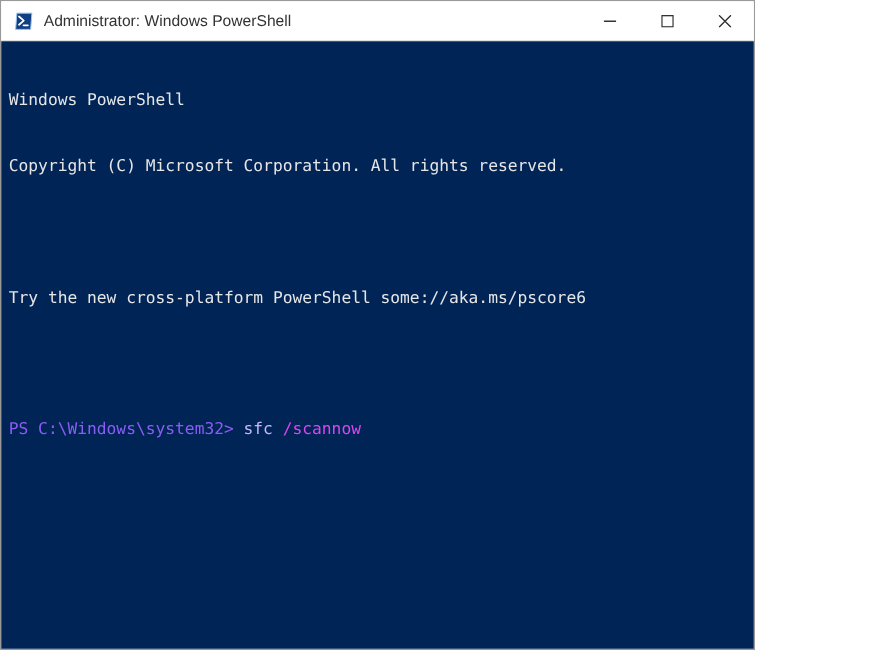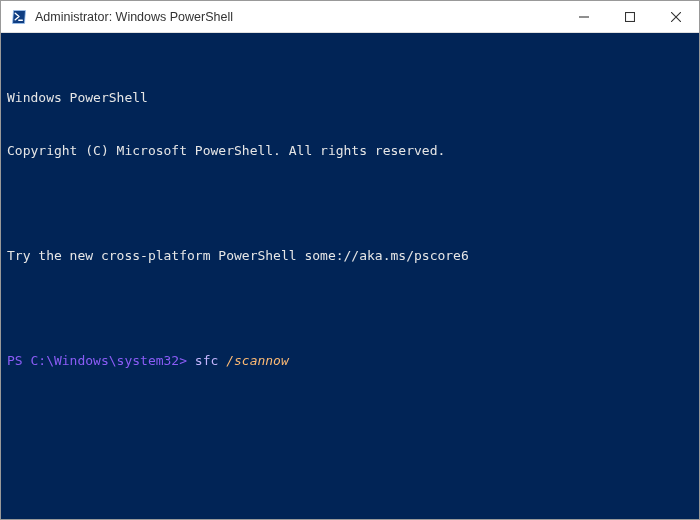--- a/index.html
+++ b/index.html
@@ -8,21 +8,21 @@
       padding: 0;
     }
     body {
       width: 700px;
       height: 520px;
       font-family: 'Segoe UI', Tahoma, sans-serif;
       background: #fff;
       overflow: hidden;
     }
     .window {
-      width: 700px;
+      width: 604px;
       height: 520px;
       display: flex;
       flex-direction: column;
       border: 1px solid #999;
       background: #fff;
     }
     .titlebar {
       height: 32px;
       background: #fff;
       display: flex;
@@ -61,40 +61,39 @@
     .tb-btn svg {
       width: 10px;
       height: 10px;
       stroke: #333;
       stroke-width: 1.1;
       fill: none;
     }
     .terminal {
       flex: 1;
       background: #012456;
-      padding: 21px 6px;
+      padding: 4px 6px;
       font-family: Consolas, 'Lucida Console', monospace;
       font-size: 13px;
       line-height: 1.35;
       color: #e6e6e6;
       white-space: pre-wrap;
       overflow: hidden;
     }
     .line {
       display: block;
     }
     .prompt {
       color: #8b5cf6;
     }
     .cmd-yellow {
       color: #c4b5fd;
     }
     .cmd-white {
-      color: #fdba74;
-      font-style: italic;
+      color: #d946ef;
     }
     .blank {
       height: 1.35em;
     }
   </style>
 </head>
 <body>
 
 <div class="window">
 
@@ -121,21 +120,21 @@
       <div class="tb-btn close">
         <svg viewBox="0 0 10 10">
             <path d="M0 0 L10 10 M10 0 L0 10"></path>
           </svg>
       </div>
     </div>
   </div>
 
   <div class="terminal">
     <span class="line">Windows PowerShell</span>
-    <span class="line">Copyright (C) Microsoft PowerShell. All rights reserved.</span>
+    <span class="line">Copyright (C) Microsoft Corporation. All rights reserved.</span>
     <div class="blank"></div>
     <span class="line">Try the new cross-platform PowerShell some://aka.ms/pscore6</span>
     <div class="blank"></div>
     <span class="line"><span class="prompt">PS C:\Windows\system32&gt; </span><span class="cmd-yellow">sfc </span><span class="cmd-white">/scannow</span></span>
     <div class="blank"></div>
     <div class="blank"></div>
     
     
   </div>
 

